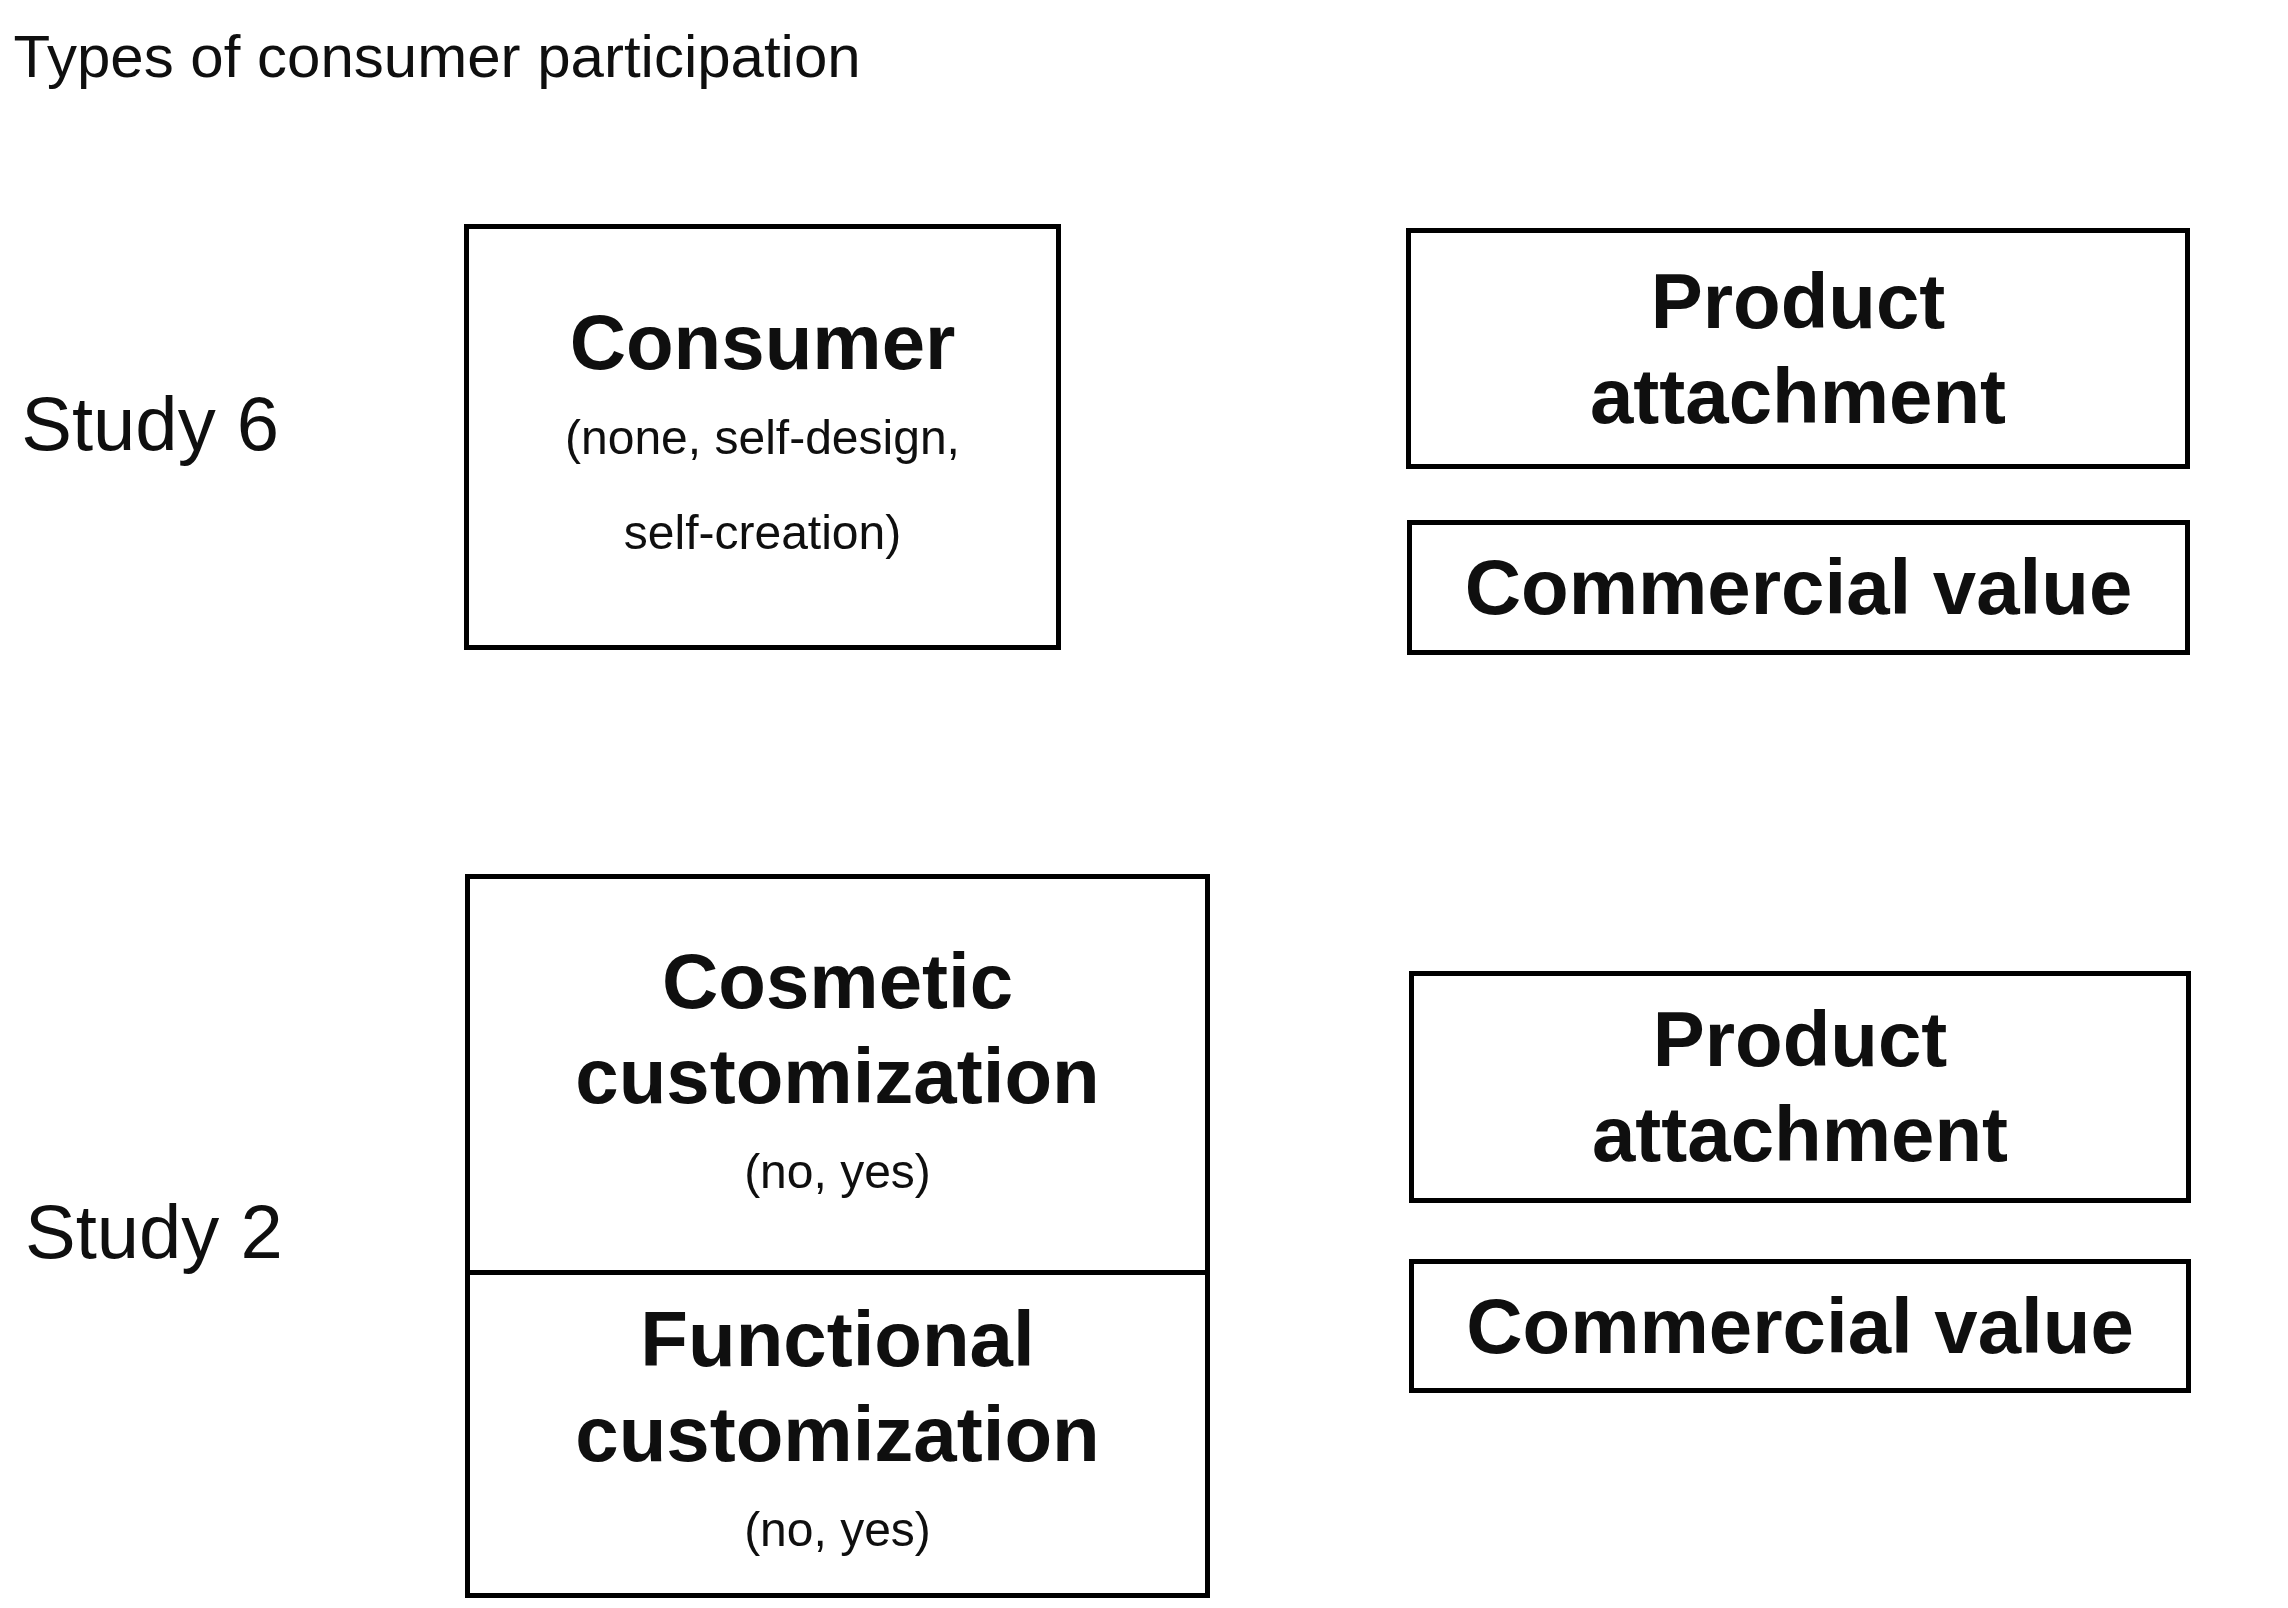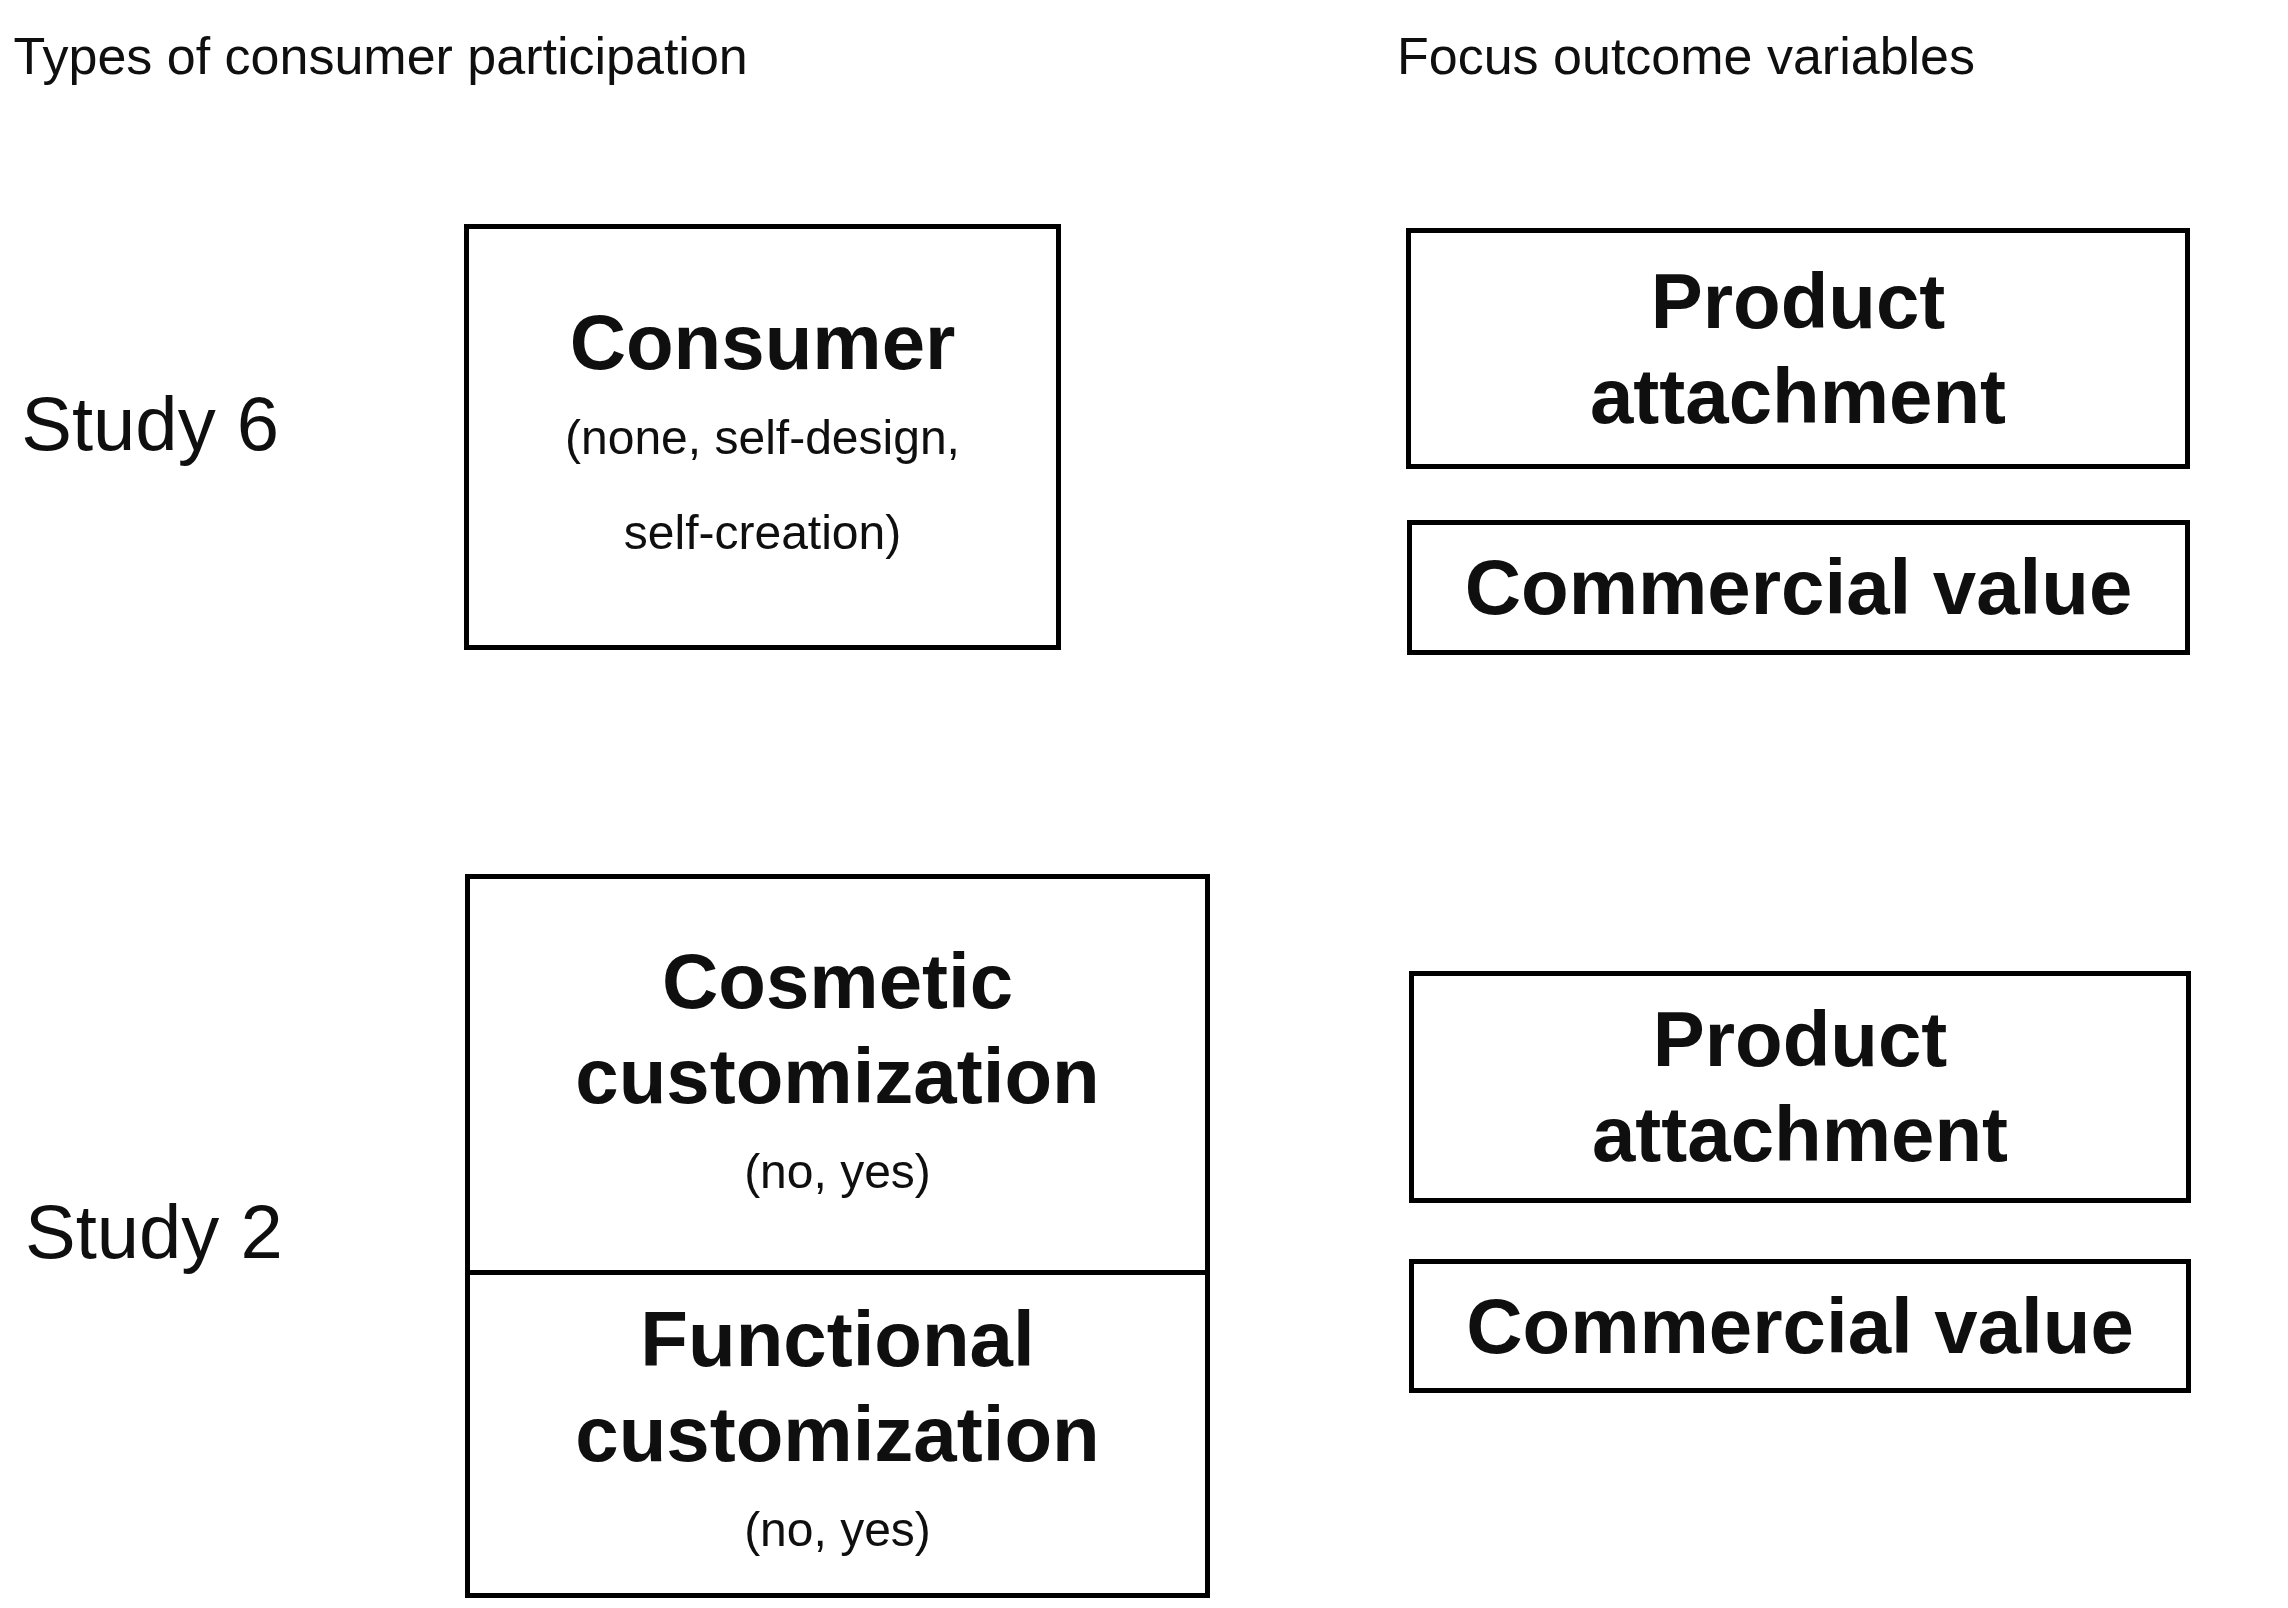--- a/index.html
+++ b/index.html
@@ -11,21 +11,21 @@
     position: relative;
     width: 2288px;
     height: 1609px;
     background: #ffffff;
     font-family: "Liberation Sans", sans-serif;
     color: #0f0f0f;
     overflow: hidden;
   }
   .col-header {
     position: absolute;
-    font-size: 52px;
+    font-size: 60px;
     line-height: 97px;
     white-space: nowrap;
     color: #0f0f0f;
   }
   .study-label {
     position: absolute;
     font-size: 76px;
     line-height: 93px;
     white-space: nowrap;
     color: #0f0f0f;
@@ -52,21 +52,20 @@
     font-size: 78px;
   }
 </style>
 </head>
 <body>
 
 <div class="canvas">
 
   <div class="col-header" style="left:13.6px; top:7.8px;">Types of consumer participation</div>
 
-  <div class="col-header" style="left:1397px; top:7.8px;">Focus outcome variables</div>
 
   <div class="study-label" style="left:21.3px; top:377px;">Study 6</div>
 
   <div class="box" style="left:464px; top:224px; width:597px; height:426px;">
     <span class="line bold">Consumer</span>
     <span class="line">(none, self-design,</span>
     <span class="line">self-creation)</span>
   </div>
 
   <div class="box" style="left:1406px; top:228px; width:784px; height:241px;">

